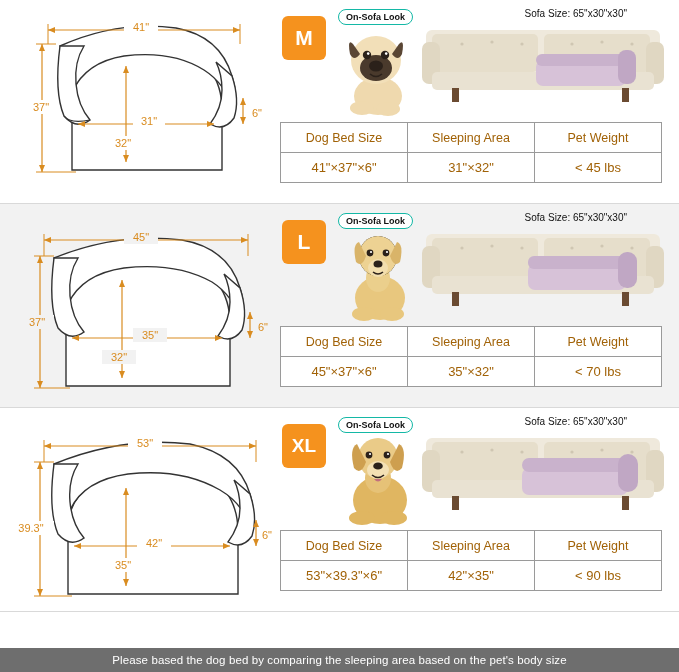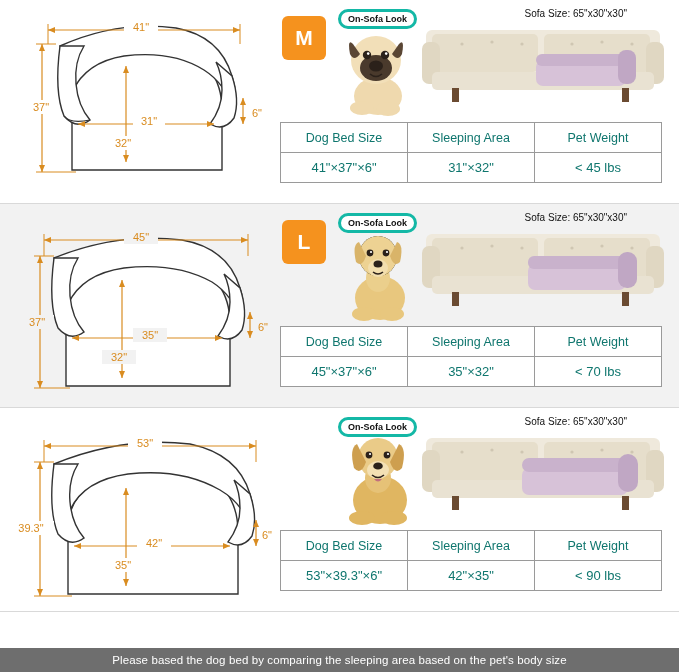--- a/index.html
+++ b/index.html
@@ -60,21 +60,21 @@
     align-items: center;
     justify-content: center;
     letter-spacing: 0px;
   }
   .badge.xl { font-size: 19px; }
 
   .onsofa {
     position: absolute;
     left: 62px; top: 3px;
     background: #fff;
-    border: 3px solid #14b8a6;
+    border: 1px solid #14b8a6;
     border-radius: 10px;
     font-size: 9px;
     font-weight: bold;
     color: #111;
     padding: 2px 7px;
     z-index: 5;
     white-space: nowrap;
   }
   .sofasize {
     position: absolute;
@@ -101,21 +101,21 @@
     width: 382px;
     margin-top: 4px;
     margin-left: 4px;
     background: #fff;
     table-layout: fixed;
   }
   table.spec td, table.spec th {
     border: 1px solid #9a9a9a;
     text-align: center;
     font-size: 12.5px;
-    color: #0f766e;
+    color: #a16207;
     height: 30px;
     font-weight: normal;
     padding: 0 2px;
   }
   table.spec th { font-size: 12.5px; }
   table.spec td { font-size: 13px; }
 
   
   .footer {
     position: absolute;
@@ -391,20 +391,21 @@
 
         <line x1="256" y1="112" x2="256" y2="138" stroke="#D98C20" stroke-width="1.2"></line>
         <polygon points="256,112 253,119 259,119" fill="#D98C20"></polygon>
         <polygon points="256,138 253,131 259,131" fill="#D98C20"></polygon>
         <text class="dim-text" x="262" y="131" text-anchor="start">6"</text>
       </svg>
     </div>
 
     <div class="right">
       <div class="photo-area">
+        <div class="badge xl">XL</div>
         <div class="onsofa">On-Sofa Look</div>
         <div class="sofasize">Sofa Size: 65"x30"x30"</div>
 
         <svg class="dog" viewBox="0 0 90 96">
           <ellipse cx="48" cy="70" rx="27" ry="24" fill="#E0B661"></ellipse>
           <ellipse cx="30" cy="88" rx="13" ry="7" fill="#E0B661"></ellipse>
           <ellipse cx="62" cy="88" rx="13" ry="7" fill="#E0B661"></ellipse>
           <ellipse cx="46" cy="48" rx="13" ry="15" fill="#E6C277"></ellipse>
           <ellipse cx="46" cy="28" rx="20" ry="20" fill="#EACB88"></ellipse>
           <path d="M25 14 Q17 18 22 38 Q29 46 34 32 Z" fill="#CE9F4F"></path>

